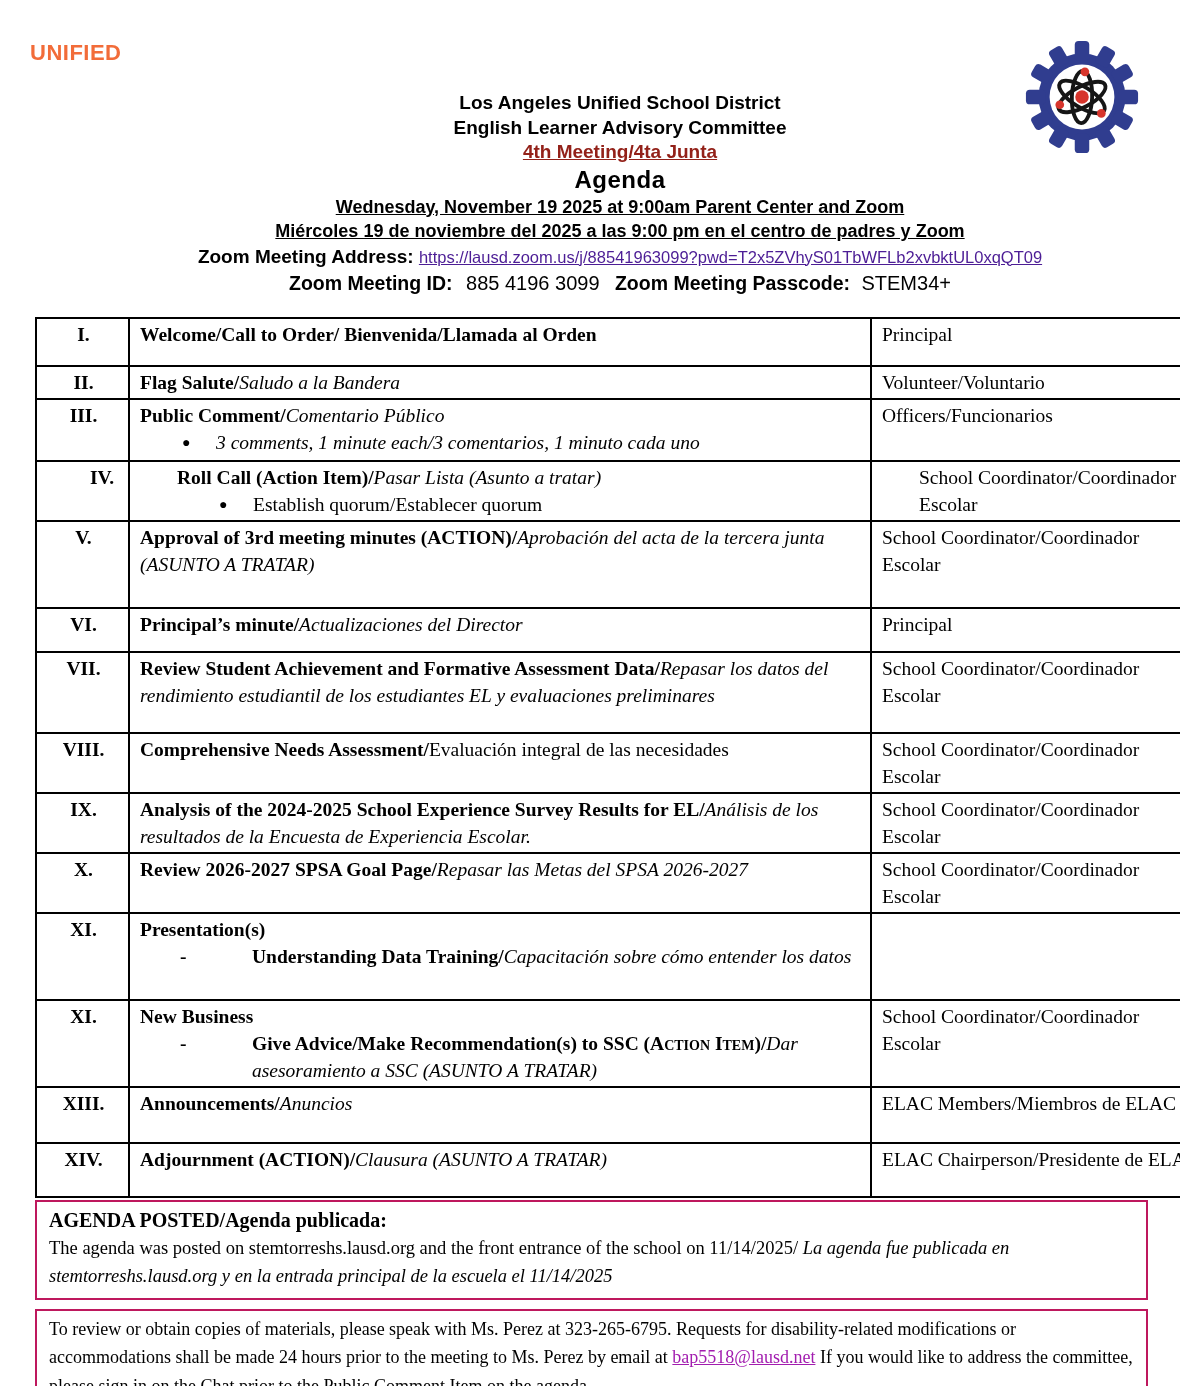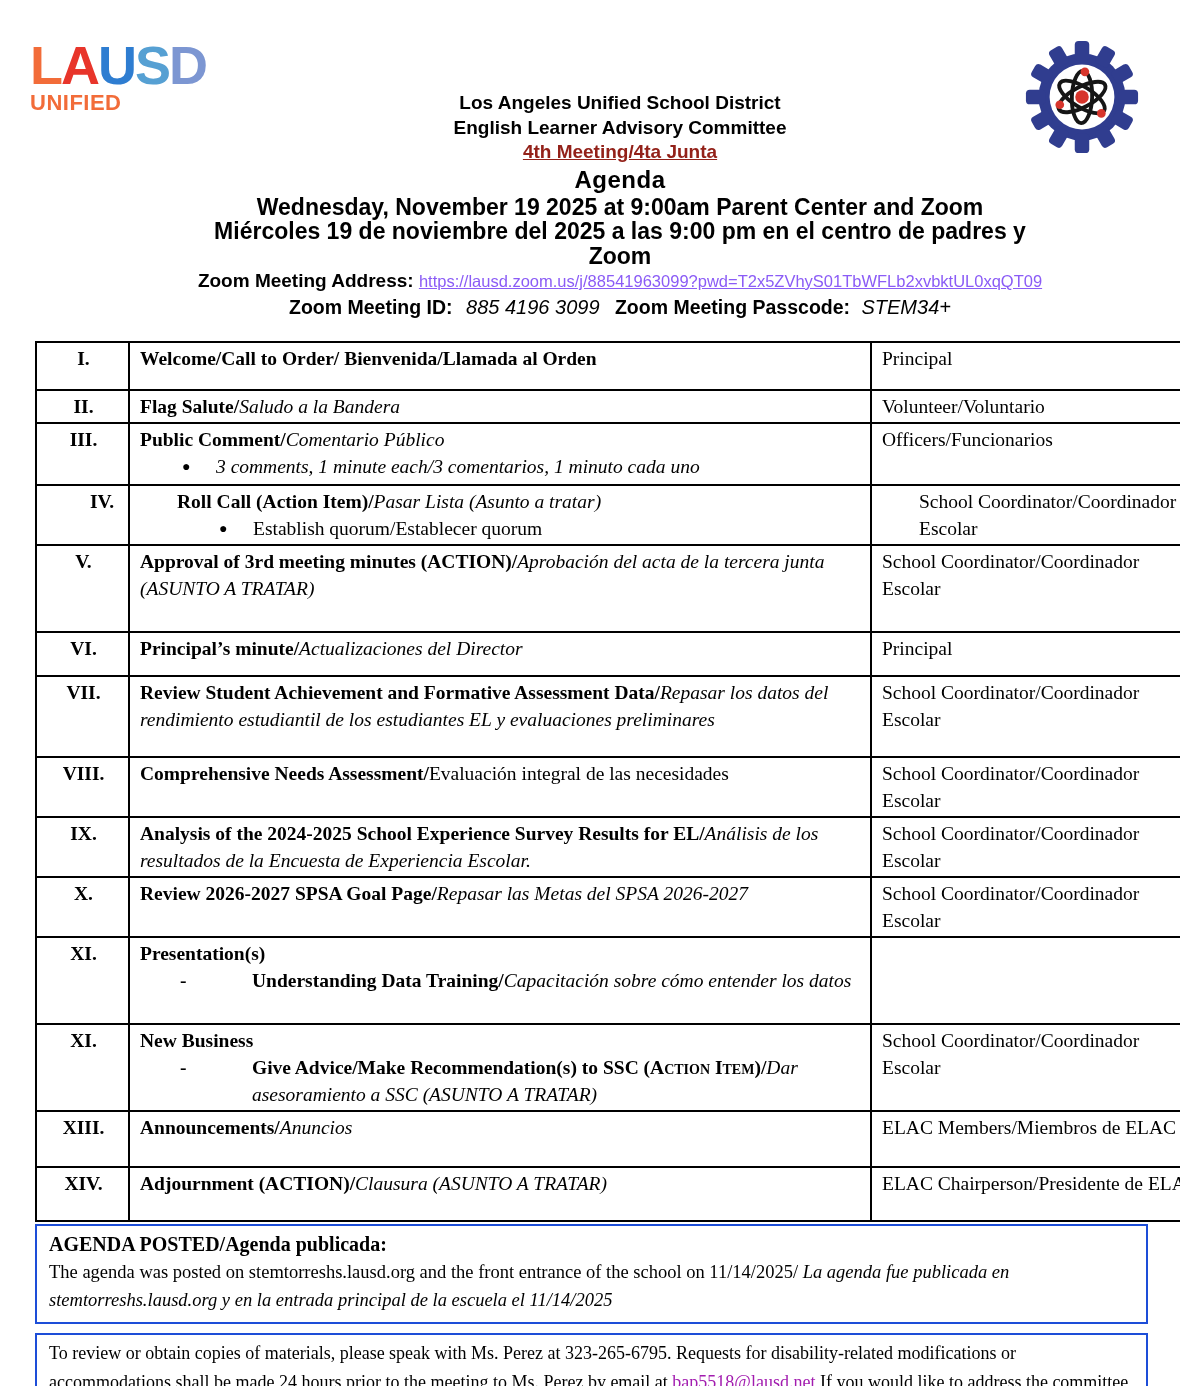--- a/index.html
+++ b/index.html
@@ -14,25 +14,25 @@
   .lausd-sub{font-size:22px;font-weight:800;color:#F26C39;letter-spacing:.5px;line-height:22px;margin-top:2px;}
   .gear-logo{position:absolute;right:40px;top:38px;width:116px;height:118px;}
 
   .header-center{
     width:860px;margin:0 auto;padding-top:91px;text-align:center;
     font-family:"Liberation Sans",sans-serif;transform:translateX(30px);
   }
   .h-line{font-size:19px;font-weight:bold;line-height:24.5px;}
   .meeting-line{font-size:19px;font-weight:bold;line-height:24.5px;color:#932119;text-decoration:underline;}
   .agenda-title{font-size:24px;font-weight:800;line-height:30px;margin:0;letter-spacing:.5px;}
-  .date-line{font-size:23px;font-weight:bold;line-height:24.5px;}
+  .date-line{font-size:18px;font-weight:bold;line-height:24.5px;text-decoration:underline;}
   .addr-line{font-size:19px;font-weight:bold;line-height:25px;}
-  .link{color:#8b5cf6;text-decoration:underline;font-weight:normal;font-size:16.5px;cursor:pointer;}
+  .link{color:#4c1d95;text-decoration:underline;font-weight:normal;font-size:16.5px;cursor:pointer;}
   .id-line{font-size:19.5px;font-weight:bold;line-height:26px;}
-  .id-val,.pass-val{font-weight:normal;font-size:20px;font-style:italic;}
+  .id-val,.pass-val{font-weight:normal;font-size:20px;}
   .id-val{margin:0 10px 0 8px;}
   .pass-val{margin-left:6px;}
 
   
   table.agenda{
     border-collapse:collapse;table-layout:fixed;
     width:1113px;margin:21px 32px 0 35px;
     font-size:19.5px;line-height:27px;
   }
   table.agenda td{border:2px solid #000;vertical-align:top;padding:2px 8px 2px 10px;}
@@ -56,33 +56,32 @@
   tbody tr:nth-child(7)>td{height:75px;}
   tbody tr:nth-child(8)>td{height:47px;}
   tbody tr:nth-child(9)>td{height:54px;border-radius:19px;}
   tbody tr:nth-child(10)>td{height:50px;}
   tbody tr:nth-child(11)>td{height:81px;}
   tbody tr:nth-child(12)>td{height:78px;}
   tbody tr:nth-child(13)>td{height:50px;}
   tbody tr:nth-child(14)>td{height:48px;}
 
   
-  .box{border:2px solid #1d4ed8;margin:2px 32px 0 35px;padding:4px 12px 8px 12px;}
+  .box{border:2px solid #be185d;margin:2px 32px 0 35px;padding:4px 12px 8px 12px;}
   .posted-title{font-size:20px;font-weight:bold;line-height:28px;}
   .posted p{margin:0;font-size:18.5px;line-height:28px;}
   .footer-box{margin-top:9px;}
   .footer-box p{margin:0;font-size:18px;line-height:28.5px;}
   .mail{color:#a21caf;text-decoration:underline;cursor:pointer;}
   .it{font-style:italic;}
 </style>
 </head>
 <body>
 
 <div class="lausd-logo">
-  <div class="lausd-word"><span style="color: rgb(242, 108, 57);">L</span><span style="color: rgb(232, 53, 43);">A</span><span style="color: rgb(46, 125, 209);">U</span><span style="color: rgb(86, 160, 211);">S</span><span style="color: rgb(124, 150, 210);">D</span></div>
   <div class="lausd-sub">UNIFIED</div>
 </div>
 
 <svg class="gear-logo" viewBox="0 0 120 120">
   <g fill="#303D8F">
     <circle cx="60" cy="60" r="45"></circle>
     <g>
       <rect x="52.5" y="2" width="15" height="20" rx="4"></rect>
       <rect x="52.5" y="2" width="15" height="20" rx="4" transform="rotate(30 60 60)"></rect>
       <rect x="52.5" y="2" width="15" height="20" rx="4" transform="rotate(60 60 60)"></rect>

